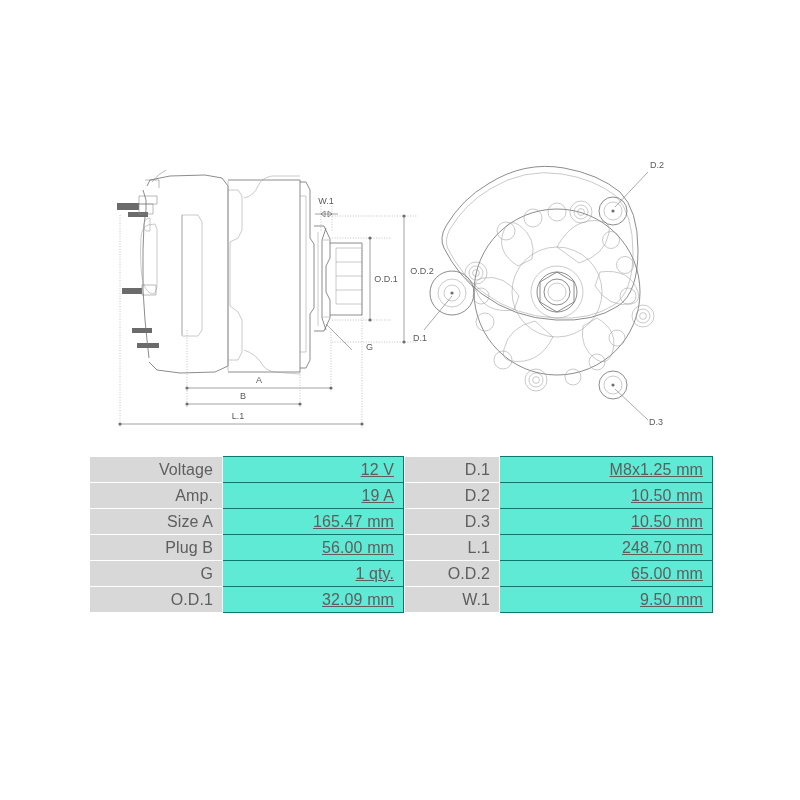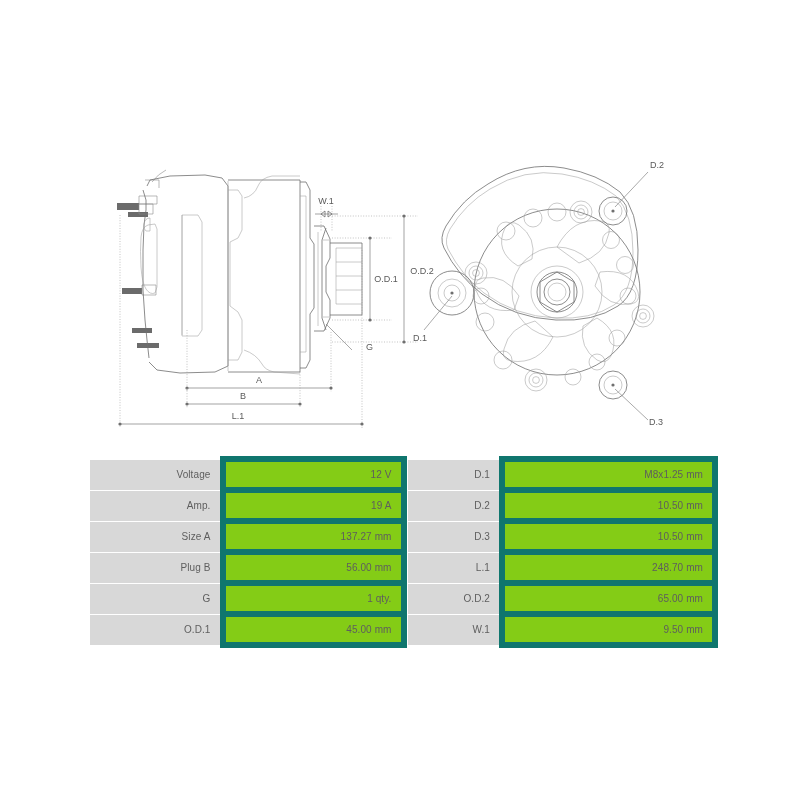--- a/index.html
+++ b/index.html
@@ -34,21 +34,21 @@
     position: absolute;
     left: 89px;
     top: 456px;
     width: 622px;
     display: flex;
     gap: 0;
   }
   .spec-table {
     border-collapse: collapse;
     table-layout: fixed;
-    font-size: 10px;
+    font-size: 16px;
   }
   .spec-table.left  { width: 314px; }
   .spec-table.right { width: 308px; }
 
   .spec-table col.label-col-l { width: 133px; }
   .spec-table col.value-col-l { width: 181px; }
   .spec-table col.label-col-r { width: 95px;  }
   .spec-table col.value-col-r { width: 213px; }
 
   .spec-table td {
@@ -58,23 +58,24 @@
     vertical-align: middle;
     border: 1px solid #ffffff;
     white-space: nowrap;
     letter-spacing: 0.1px;
   }
   .spec-table td.label {
     background: #d8d8d8;
     color: #5e5e5e;
   }
   .spec-table td.value {
-    background: #84cc16;
+    background: #5eead4;
     color: #5e5e5e;
-    border: 6px solid #0f766e;
+    border: 1px solid #0f766e;
+    text-decoration: underline;
   }
 
   
   .ln      { fill: none; stroke: #6f6f6f; stroke-width: 0.8; }
   .ln-thin { fill: none; stroke: #8a8a8a; stroke-width: 0.6; }
   .ln-lt   { fill: none; stroke: #9d9d9d; stroke-width: 0.55; }
   .hatch   { fill: #6b6b6b; stroke: none; }
   .dimline { fill: none; stroke: #7c7c7c; stroke-width: 0.7; }
   .extline { fill: none; stroke: #9a9a9a; stroke-width: 0.6;
              stroke-dasharray: 1 1.6; }
@@ -376,33 +377,33 @@
       <tr>
         <td class="label">Voltage</td>
         <td class="value">12 V</td>
       </tr>
       <tr>
         <td class="label">Amp.</td>
         <td class="value">19 A</td>
       </tr>
       <tr>
         <td class="label">Size A</td>
-        <td class="value">137.27 mm</td>
+        <td class="value">165.47 mm</td>
       </tr>
       <tr>
         <td class="label">Plug B</td>
         <td class="value">56.00 mm</td>
       </tr>
       <tr>
         <td class="label">G</td>
         <td class="value">1 qty.</td>
       </tr>
       <tr>
         <td class="label">O.D.1</td>
-        <td class="value">45.00 mm</td>
+        <td class="value">32.09 mm</td>
       </tr>
     </tbody>
   </table>
 
   <table class="spec-table right">
     <colgroup>
         <col class="label-col-r">
         <col class="value-col-r">
       </colgroup>
     <tbody>

